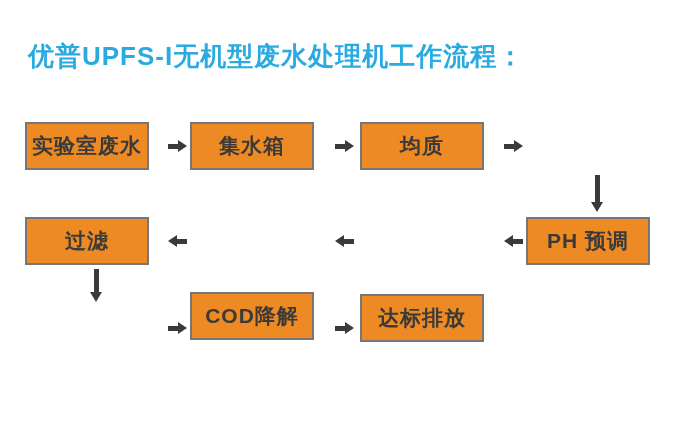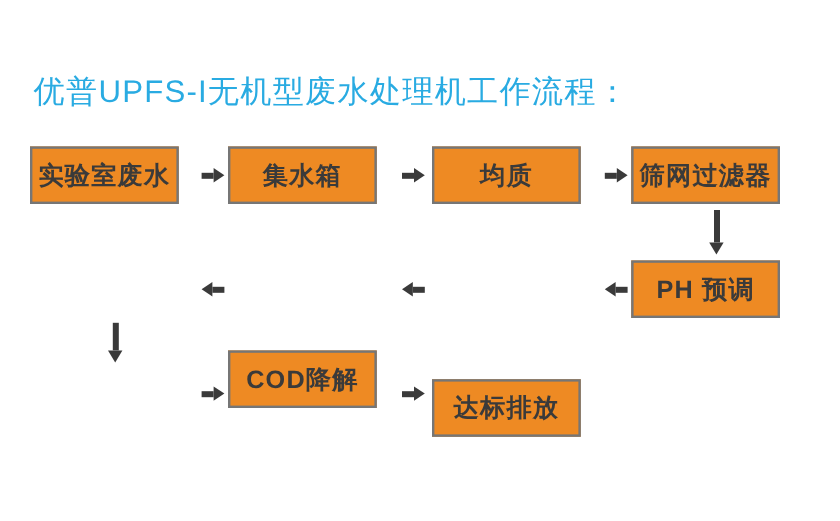--- a/index.html
+++ b/index.html
@@ -10,22 +10,22 @@
     --arrow-color:#3A3A3A;
     --page-bg:#FFFFFF;
   }
   html,body{margin:0;padding:0;background:#fff;}
   body{font-family:"Liberation Sans","DejaVu Sans",sans-serif;}
   .canvas{
     position:relative;width:700px;height:434px;
     background:var(--page-bg);overflow:hidden;
   }
   .page-title{
-    position:absolute;left:28px;top:60px;
-    font-size:26px;line-height:32px;font-weight:normal;
+    position:absolute;left:28px;top:40px;
+    font-size:26px;line-height:32px;font-weight:bold;
     color:var(--title-color);letter-spacing:1px;white-space:nowrap;
   }
   .node{
     position:absolute;width:124px;height:48px;box-sizing:border-box;
     background:var(--node-fill);border:2px solid var(--node-border);
     display:flex;align-items:center;justify-content:center;
     font-size:21px;font-weight:bold;color:var(--node-text);
     letter-spacing:1px;white-space:nowrap;
   }
   
@@ -53,40 +53,40 @@
 </head>
 <body>
 
 <div class="canvas">
 
   <div class="page-title">优普UPFS-I无机型废水处理机工作流程：</div>
 
   <div class="node" style="left:25px;top:122px">实验室废水</div>
   <div class="node" style="left:190px;top:122px">集水箱</div>
   <div class="node" style="left:360px;top:122px">均质</div>
-  <div class="node" style="left:526px;top:122px">筛网过滤器</div>
 
   <div class="harrow" style="left:168px;top:140px">
     <span class="shaft"></span>
       <span class="head-right"></span>
   </div>
   <div class="harrow" style="left:335px;top:140px">
     <span class="shaft"></span>
       <span class="head-right"></span>
   </div>
   <div class="harrow" style="left:504px;top:140px">
     <span class="shaft"></span>
       <span class="head-right"></span>
   </div>
 
   <div class="varrow" style="left:591px;top:175px">
     <span class="shaft" style="height:27px"></span>
       <span class="head-down"></span>
   </div>
 
+  <div class="node" style="left:25px;top:217px">过滤</div>
   <div class="node" style="left:526px;top:217px">PH 预调</div>
 
   <div class="harrow" style="left:504px;top:235px">
     <span class="head-left"></span>
       <span class="shaft"></span>
   </div>
   <div class="harrow" style="left:335px;top:235px">
     <span class="head-left"></span>
       <span class="shaft"></span>
   </div>
@@ -94,21 +94,21 @@
     <span class="head-left"></span>
       <span class="shaft"></span>
   </div>
 
   <div class="varrow" style="left:90px;top:269px">
     <span class="shaft" style="height:23px"></span>
       <span class="head-down"></span>
   </div>
 
   <div class="node" style="left:190px;top:292px">COD降解</div>
-  <div class="node" style="left:360px;top:316px">达标排放</div>
+  <div class="node" style="left:360px;top:294px">达标排放</div>
 
   <div class="harrow" style="left:168px;top:322px">
     <span class="shaft"></span>
       <span class="head-right"></span>
   </div>
   <div class="harrow" style="left:335px;top:322px">
     <span class="shaft"></span>
       <span class="head-right"></span>
   </div>
 

